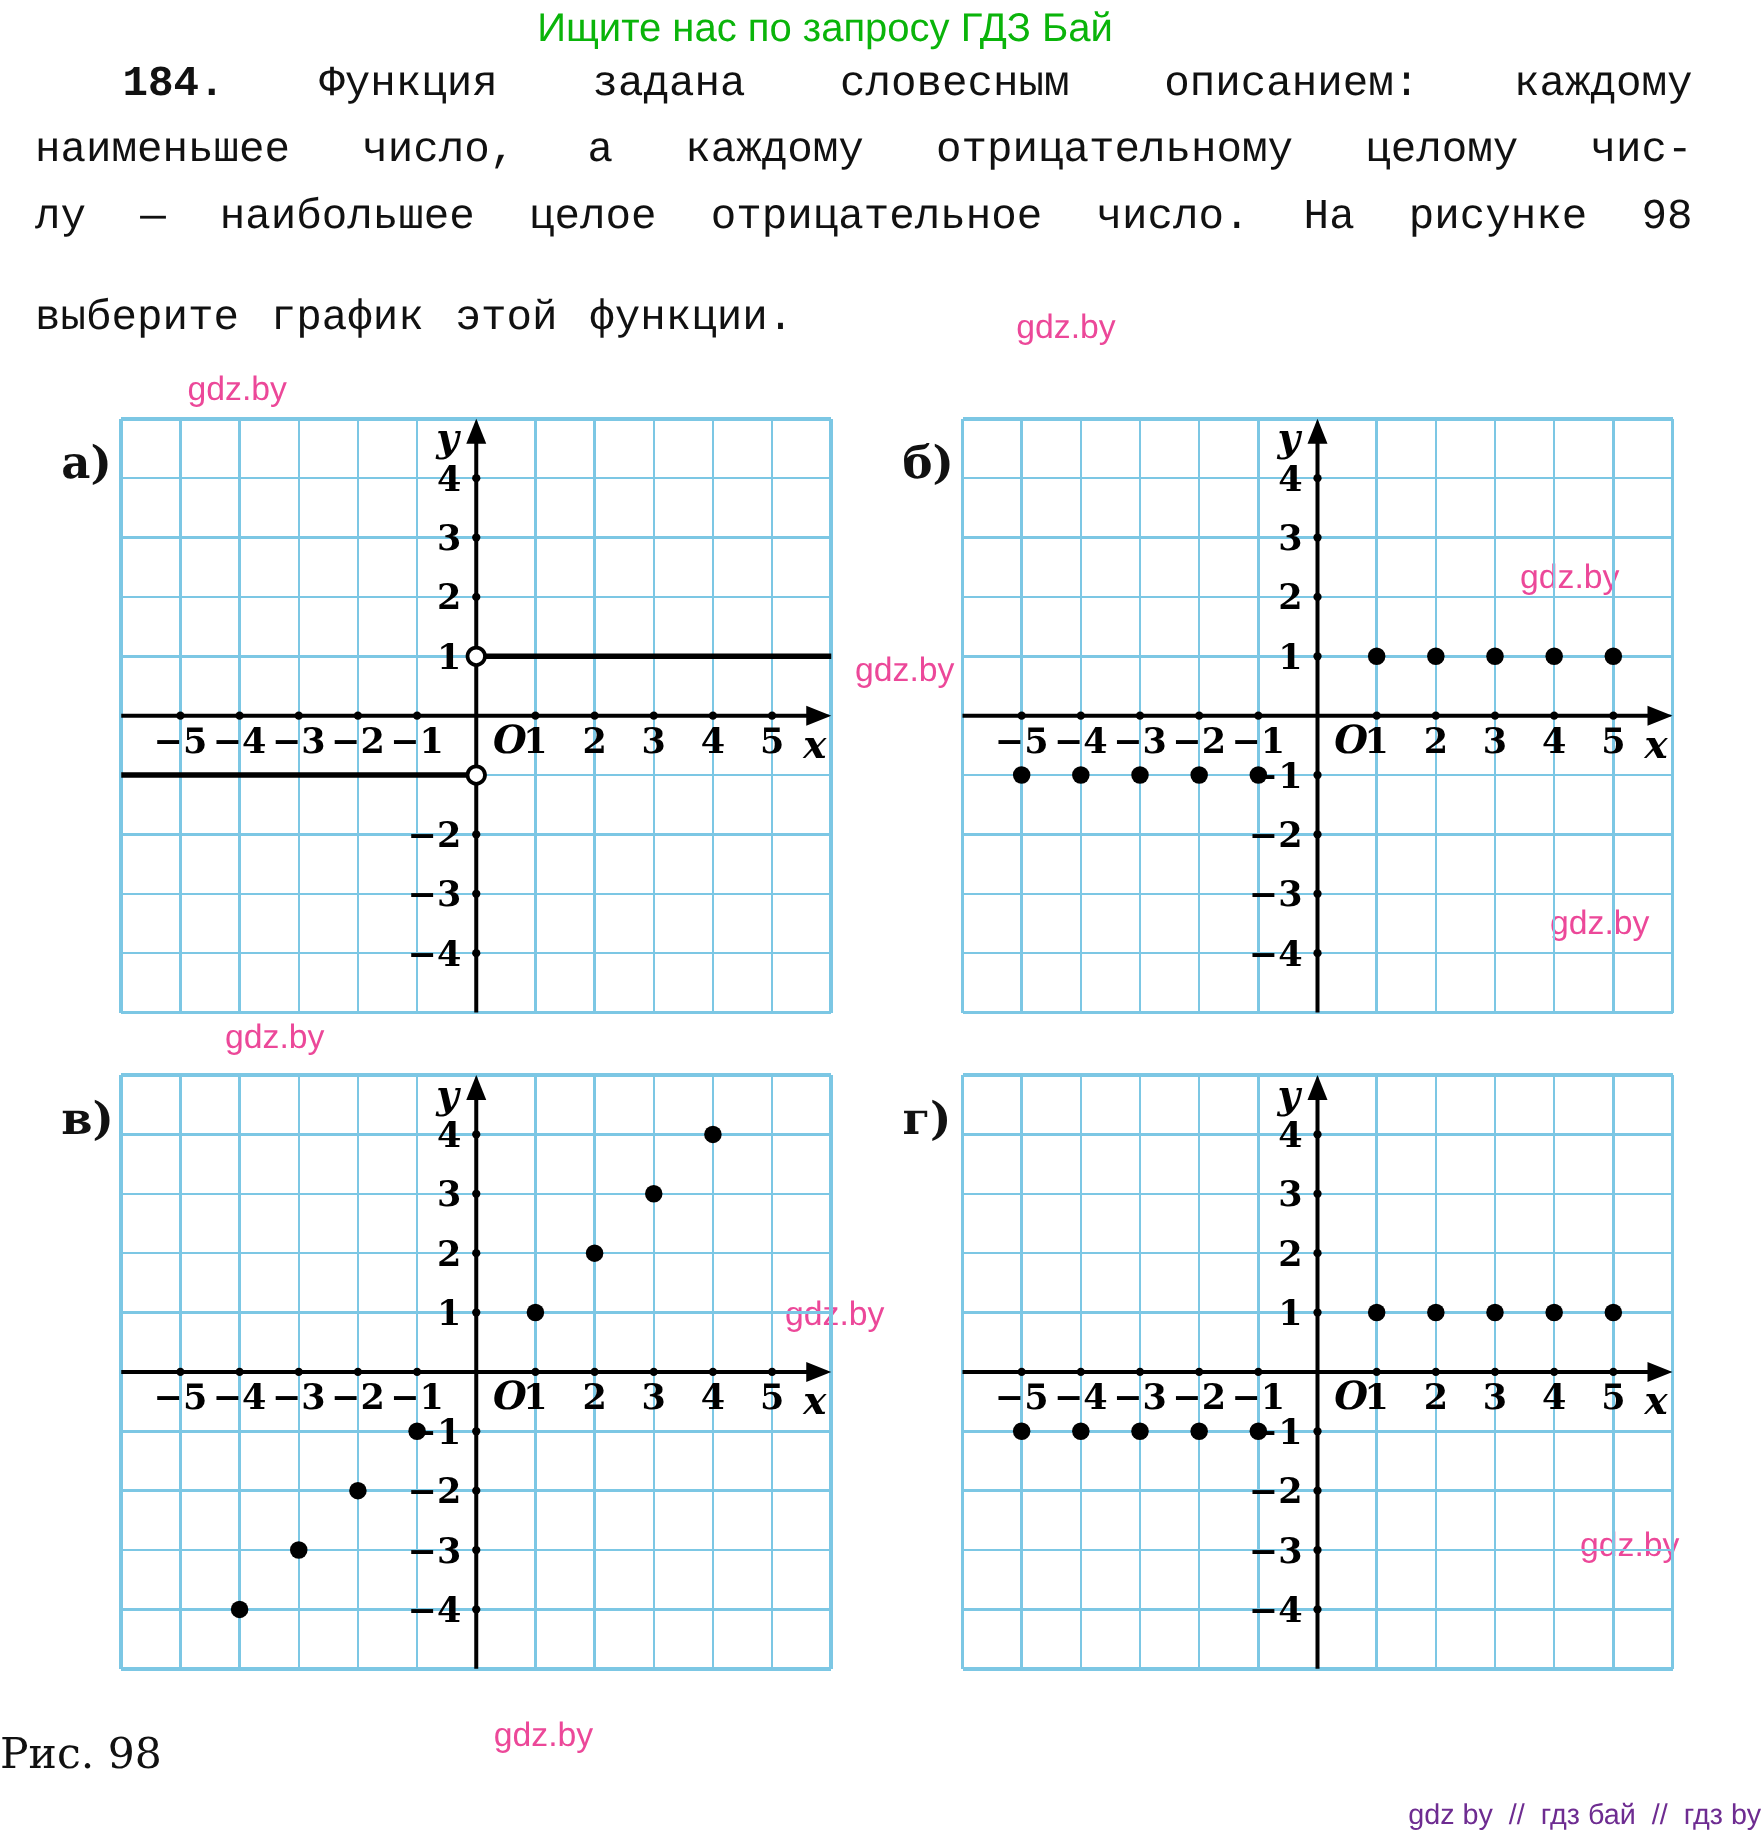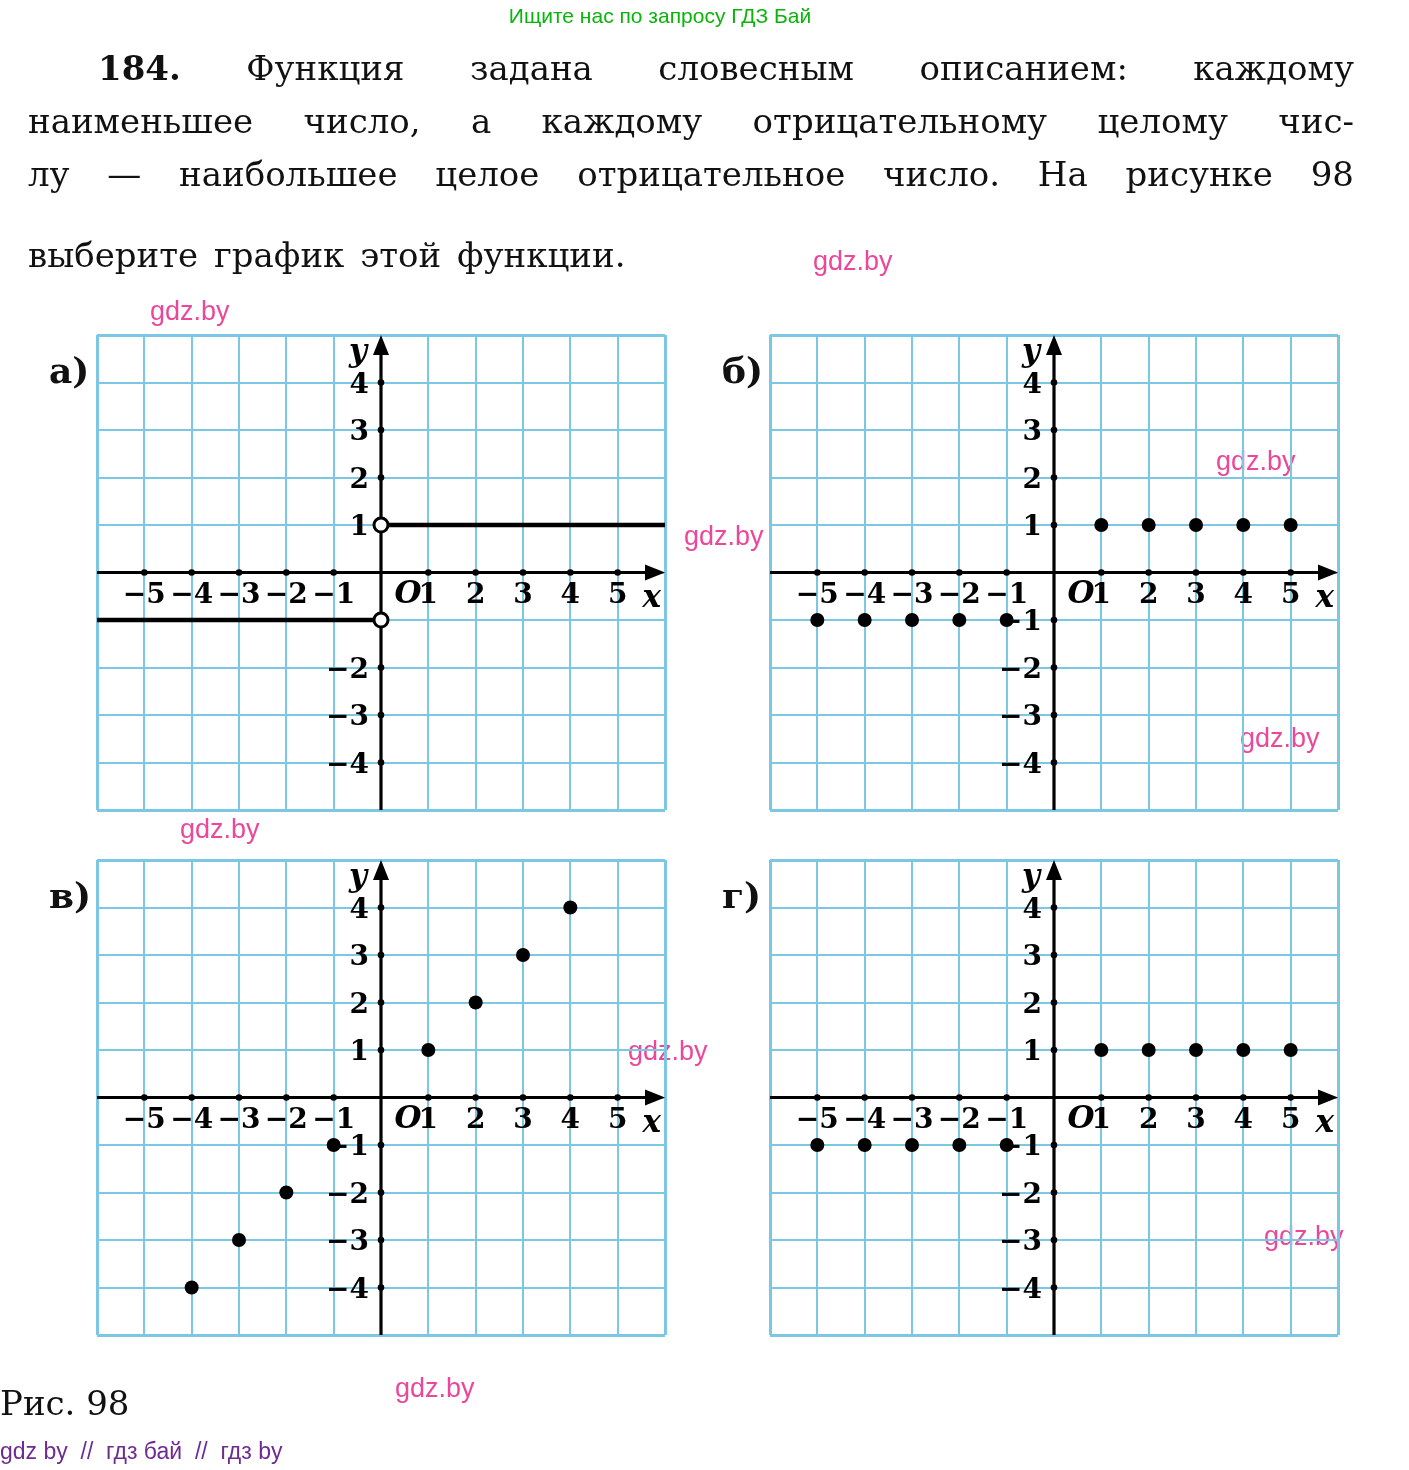--- a/index.html
+++ b/index.html
@@ -1,40 +1,40 @@
 <!DOCTYPE html>
 <html><head>
 <meta charset="utf-8">
 <style>
   html,body{margin:0;padding:0;background:#fff;}
   .page{position:relative;width:1409px;height:1470px;background:#fff;overflow:hidden;
         font-family:"DejaVu Serif",serif;color:#111;}
 
   .promo{position:absolute;top:4px;left:0;width:1320px;text-align:center;
-         font-family:"Liberation Sans",sans-serif;font-size:21px;color:#0ab40a;}
+         font-family:"Liberation Sans",sans-serif;font-size:32px;color:#0ab40a;}
 
   .problem{position:absolute;top:42px;left:28px;width:1326px;
            font-size:34px;line-height:53px;word-spacing:5px;}
-  .pline{text-align:justify;text-align-last:justify;}
+  .pline{text-align:justify;text-align-last:justify;font-family:Liberation Mono, monospace;}
   .pline.first{text-indent:70px;}
   .pline.last{text-align-last:left;margin-top:28px;}
   .problem .num{font-weight:bold;}
 
   .plot-wrap{position:absolute;width:568px;height:475px;}
   .plot-label{position:absolute;left:-48px;top:14px;font-size:36px;font-weight:bold;}
   svg.plot{position:absolute;left:0;top:0;overflow:visible;}
   svg text.num{font:bold 28px "DejaVu Serif",serif;fill:#000;}
   svg text.axis{font:bold italic 31px "DejaVu Serif",serif;fill:#000;}
 
   .wm{position:absolute;font-family:"Liberation Sans",sans-serif;font-size:27px;color:#ec4899;}
 
   .caption{position:absolute;top:1383px;left:0;width:1409px;text-align:left;
            font-size:34px;color:#111;}
 
-  .footer{position:absolute;top:1438px;left:0;width:1409px;text-align:left;
+  .footer{position:absolute;top:1438px;left:0;width:1409px;text-align:right;
           font-family:"Liberation Sans",sans-serif;font-size:23px;color:#6e2c91;white-space:pre;}
 </style>
 </head>
 <body>
 
 <div class="page">
 
   <div class="promo">Ищите нас по запросу ГДЗ Бай</div>
 
   <div class="problem">

